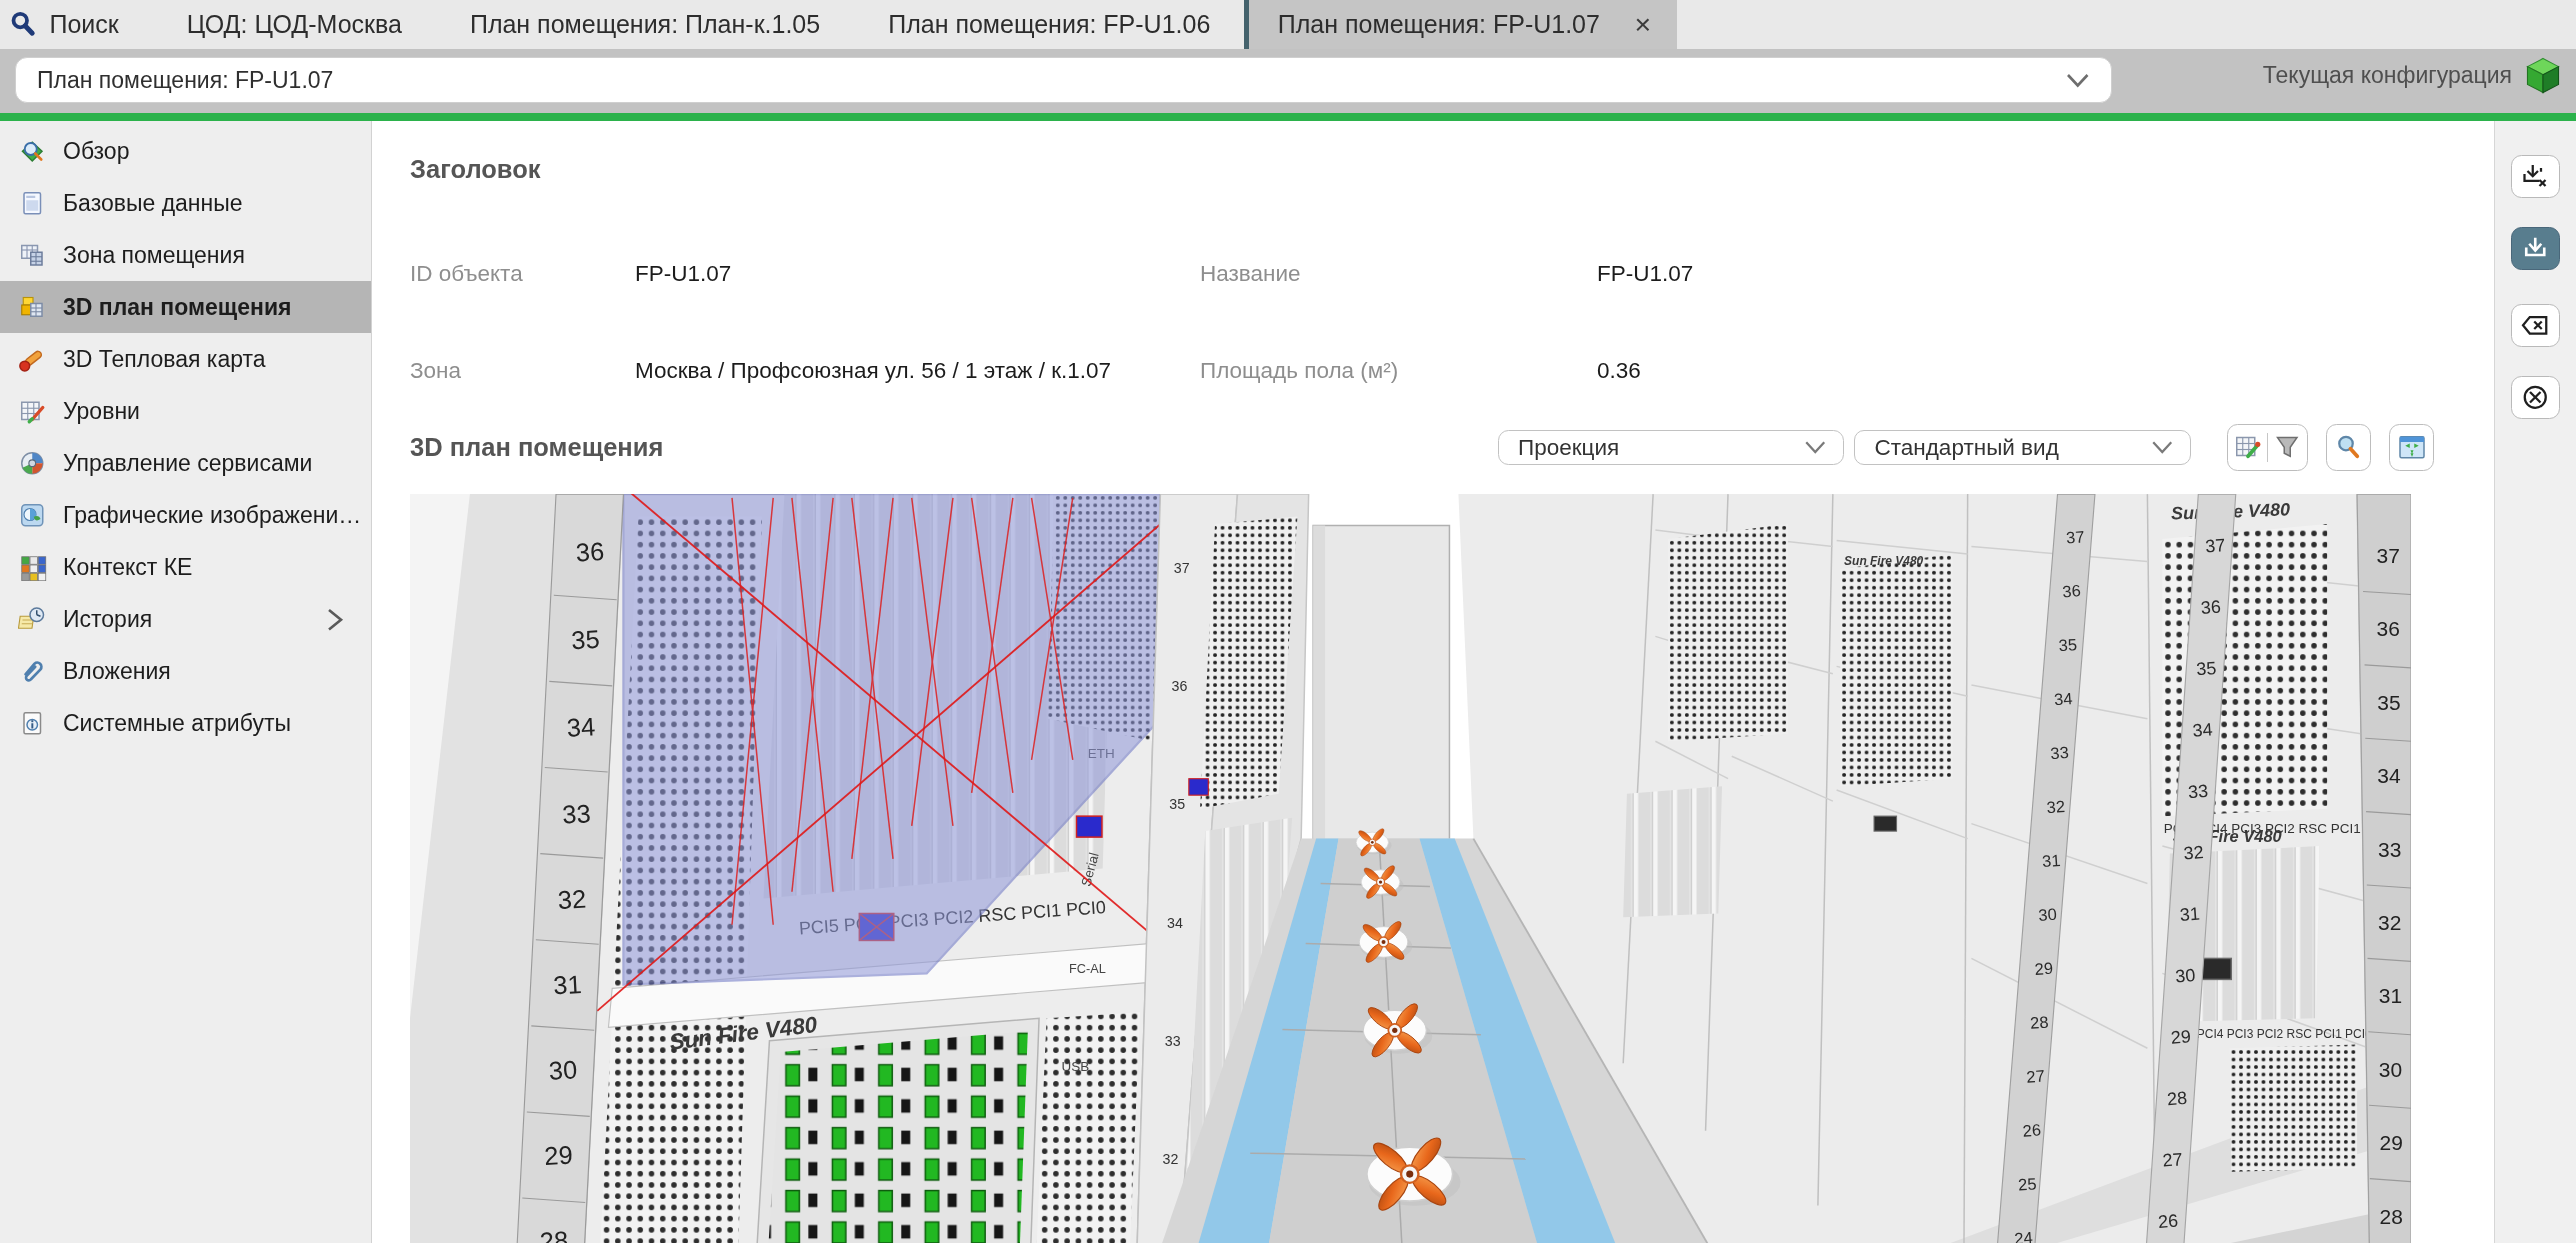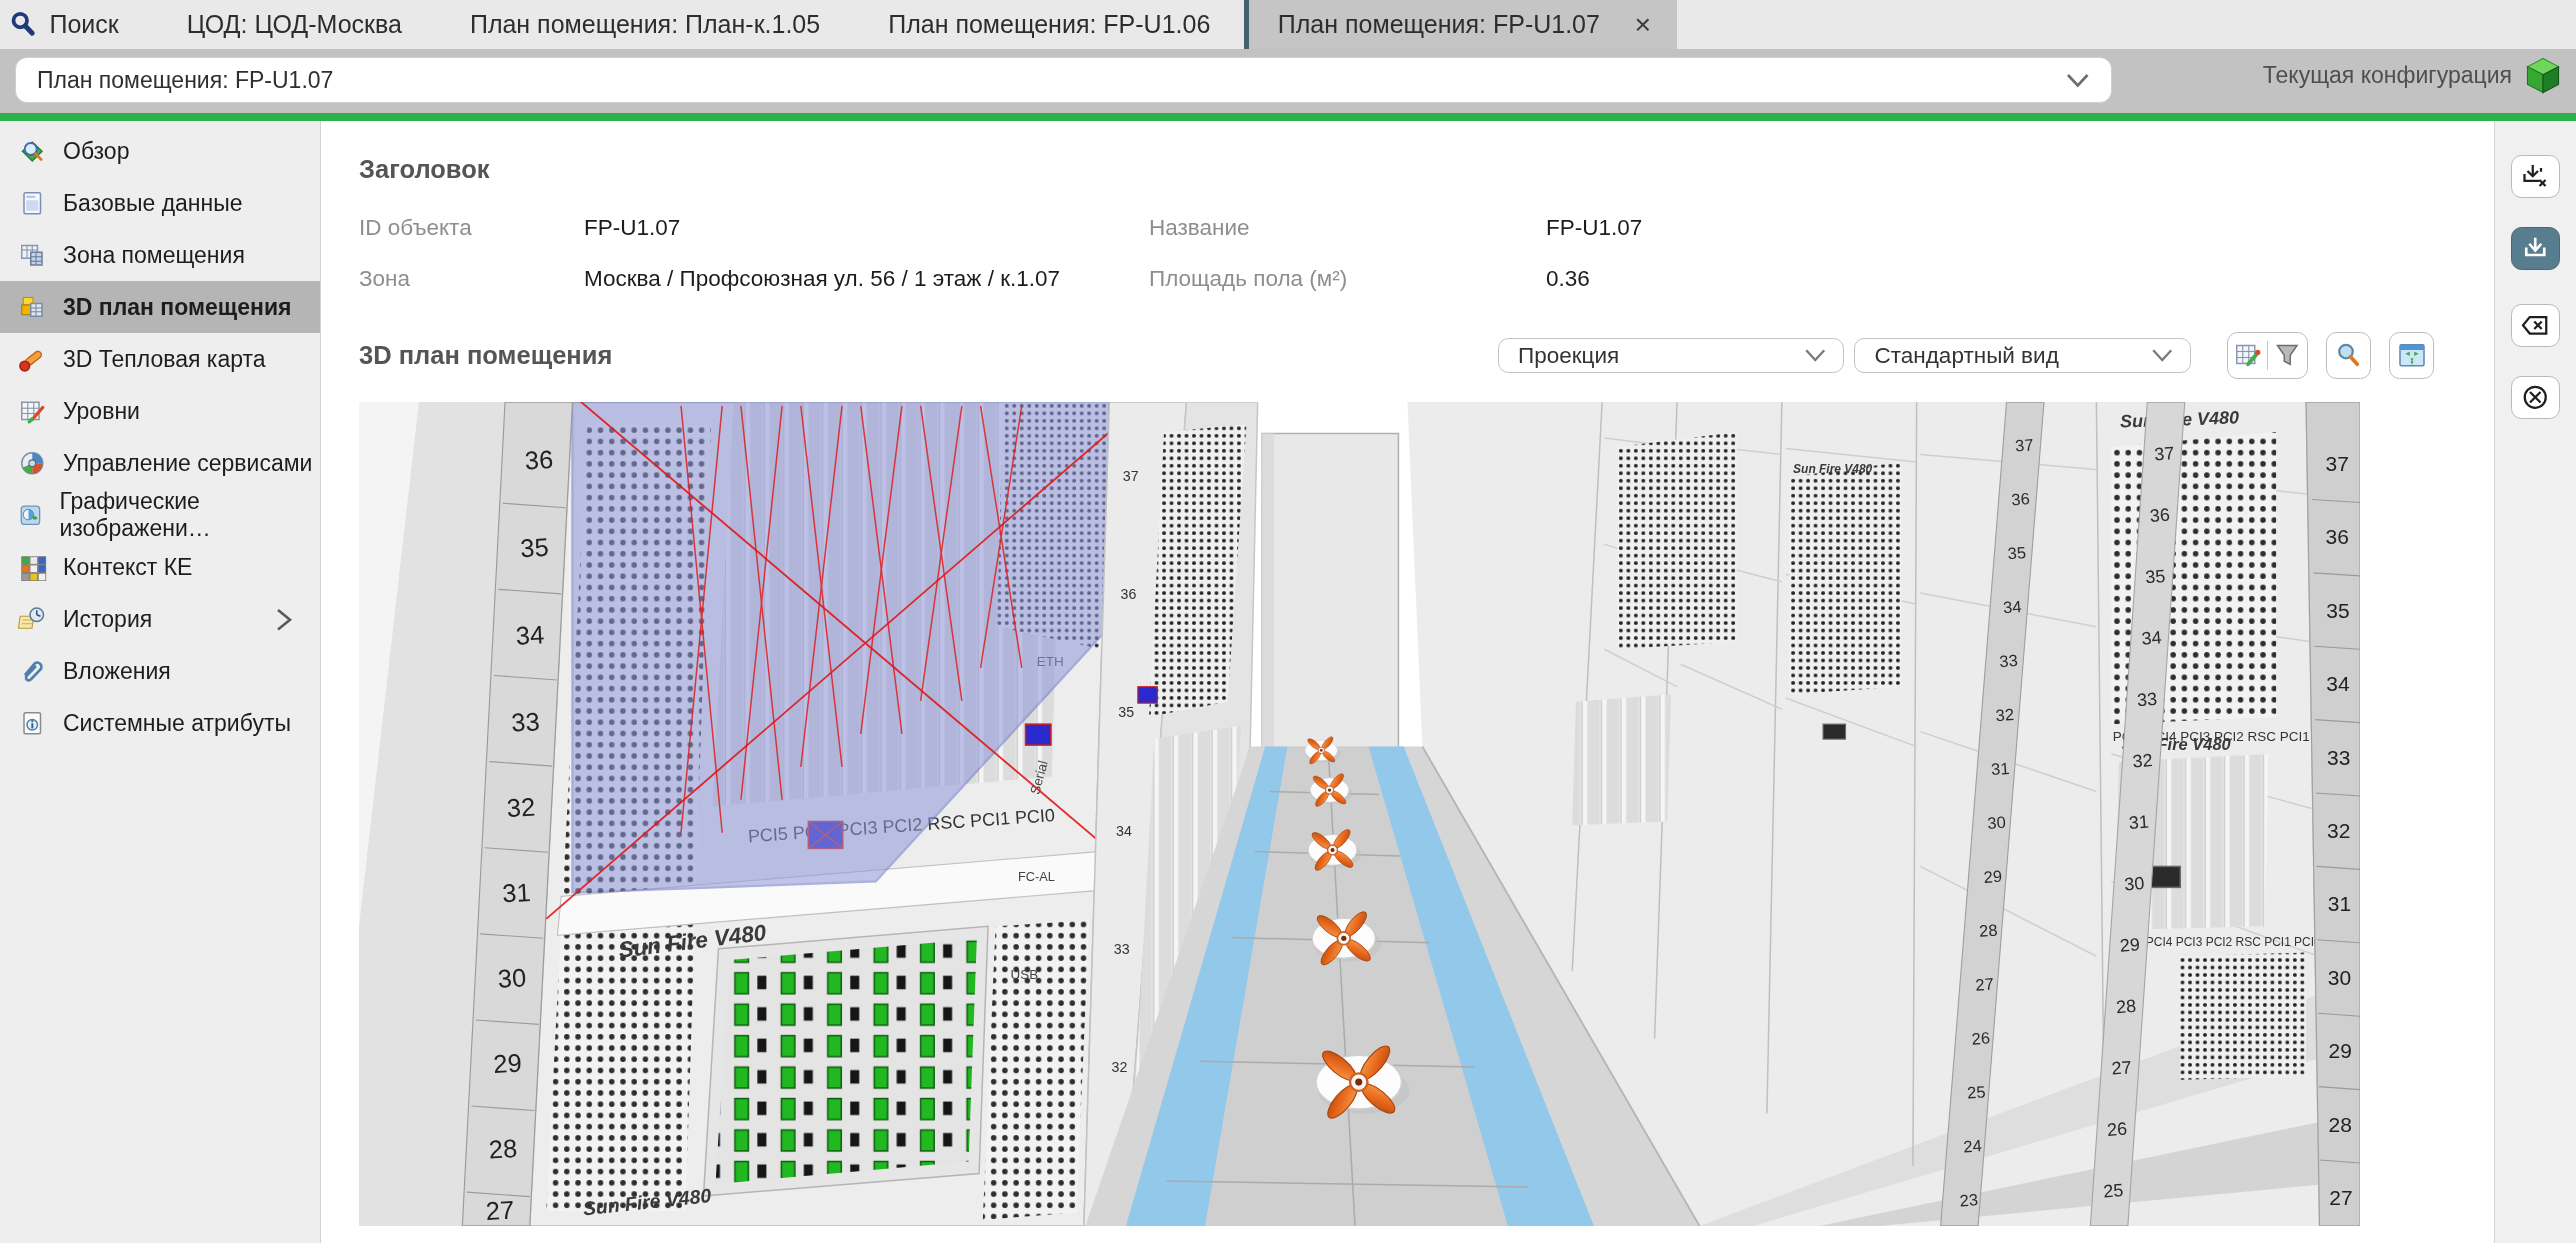--- a/index.html
+++ b/index.html
@@ -15,28 +15,28 @@
   
   .configbar{height:64px;background:#c2c2c2;position:relative;}
   .combo{position:absolute;left:15px;top:8.2px;width:2097px;height:46px;background:#fff;
          border:0.7px solid #cfcfcf;border-radius:12px;display:flex;align-items:center;
          justify-content:space-between;padding:0 21px;box-sizing:border-box;font-size:23px;color:#2f2f2f;}
   .status{position:absolute;right:16.5px;top:0;height:52px;display:flex;align-items:center;gap:13.5px;
           font-size:23px;color:#4f4f4f;}
   .accentline{height:7.5px;background:#2bb24b;}
   
   .main{display:flex;height:1122px;}
-  .sidebar{width:321px;background:#eeeeee;border-right:0.7px solid #d2d2d2;box-sizing:border-box;padding-top:4.5px;flex:none;}
+  .sidebar{width:372px;background:#eeeeee;border-right:0.7px solid #d2d2d2;box-sizing:border-box;padding-top:4.5px;flex:none;}
   .sideitem{height:52px;display:flex;align-items:center;gap:16.5px;padding-left:18px;font-size:23px;color:#1d1d1d;position:relative;}
   .sideitem.selected{background:#b5b5b5;font-weight:bold;}
   .sideitem .chev{position:absolute;right:25.5px;top:13.5px;}
   .content{flex:1;background:#ffffff;padding-left:38px;box-sizing:border-box;min-width:0;}
   .h-title{margin-top:34px;font-size:25.5px;font-weight:bold;color:#555;}
   .fields{margin-top:31px;display:grid;grid-template-columns:225px 565px 397px auto;row-gap:25.5px;font-size:22.5px;align-items:baseline;}
-  .flabel{color:#8e8e8e;}
+  .flabel{color:#8e8e8e;margin-top:46px;}
   .fvalue{color:#1c1c1c;}
   .sectionrow{margin-top:40px;display:flex;align-items:center;padding-right:60px;}
   .sectionrow .s-title{font-size:25.5px;font-weight:bold;color:#555;flex:1;}
   .controls{display:flex;align-items:center;gap:10.5px;}
   .select{width:346px;height:35px;border:0.7px solid #c2c2c2;border-radius:10.5px;background:#fff;
           display:flex;align-items:center;justify-content:space-between;padding:0 16.5px 0 19.5px;
           box-sizing:border-box;font-size:22.5px;color:#333;}
   .select.v2{width:337px;border-radius:10px;}
   .iconbtns{display:flex;align-items:center;gap:18px;margin-left:25.5px;}
   .ibtn{height:45px;border:1.5px solid #bdbdbd;border-radius:10.5px;background:#fff;display:flex;align-items:center;justify-content:center;}

